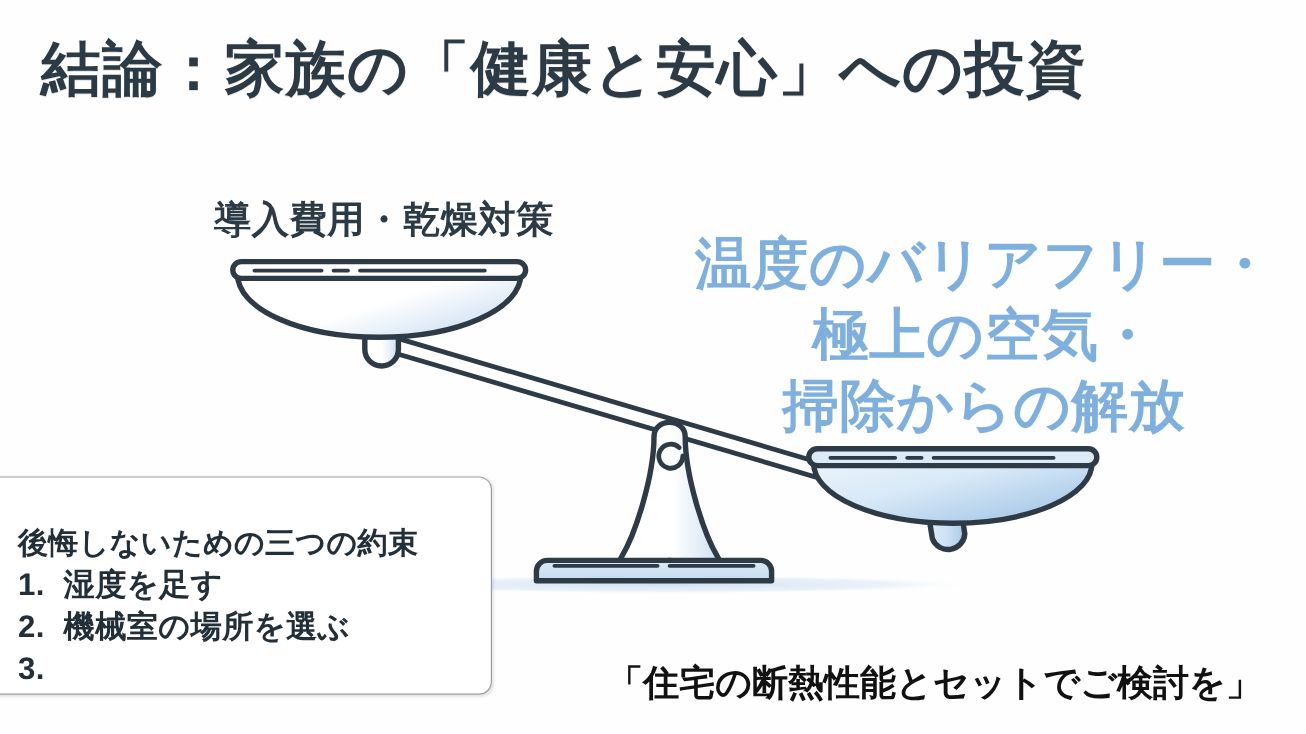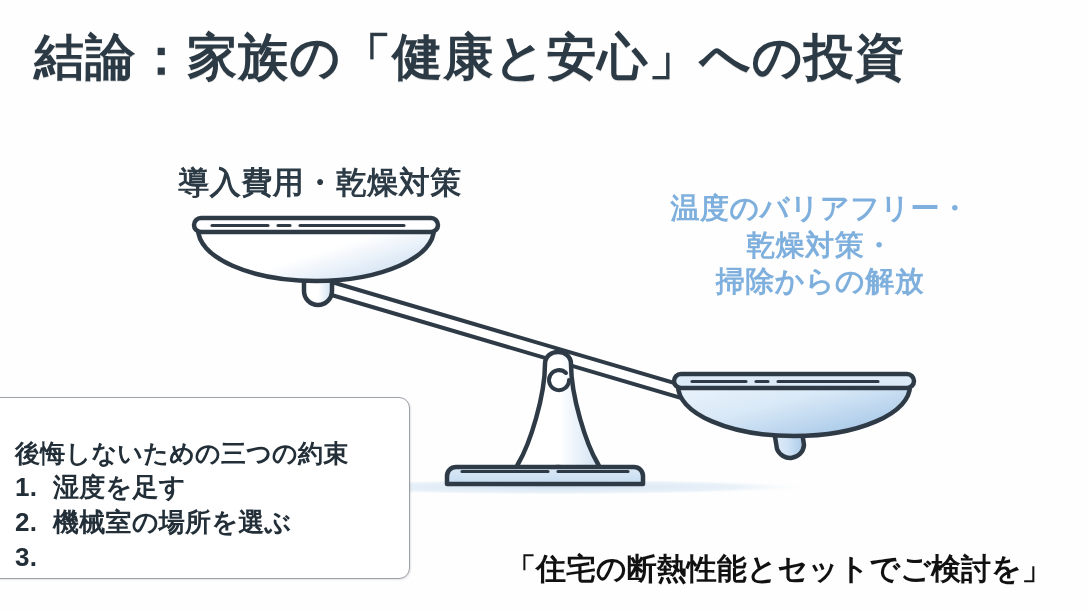--- a/index.html
+++ b/index.html
@@ -46,21 +46,21 @@
     letter-spacing: 0.5px;
   }
 
   
   #right-benefits {
     position: absolute;
     left: 566px;
     top: 190px;
     width: 508px;
     text-align: center;
-    font-size: 29px;
+    font-size: 47px;
     font-weight: 700;
     line-height: 1.26;
     color: #7fb0dd;
     letter-spacing: 0.5px;
   }
   #right-benefits .bline { display: block; white-space: nowrap; }
 
   
   #promise-box {
     position: absolute;
@@ -123,21 +123,21 @@
 <body>
 
 <div id="slide">
 
   <div id="title">結論：家族の「健康と安心」への投資</div>
 
   <div id="left-label">導入費用・乾燥対策</div>
 
   <div id="right-benefits">
     <span class="bline">温度のバリアフリー・</span>
-    <span class="bline">乾燥対策・</span>
+    <span class="bline">極上の空気・</span>
     <span class="bline">掃除からの解放</span>
   </div>
 
   <div id="scale-illustration">
     <svg width="800" height="310" viewBox="0 0 800 310" xmlns="http://www.w3.org/2000/svg">
       <defs>
         <linearGradient id="panShadeLeft" x1="0" y1="0" x2="1" y2="0.7">
           <stop offset="0%" stop-color="#ffffff"></stop>
           <stop offset="55%" stop-color="#ffffff"></stop>
           <stop offset="100%" stop-color="#cfe0f2"></stop>

